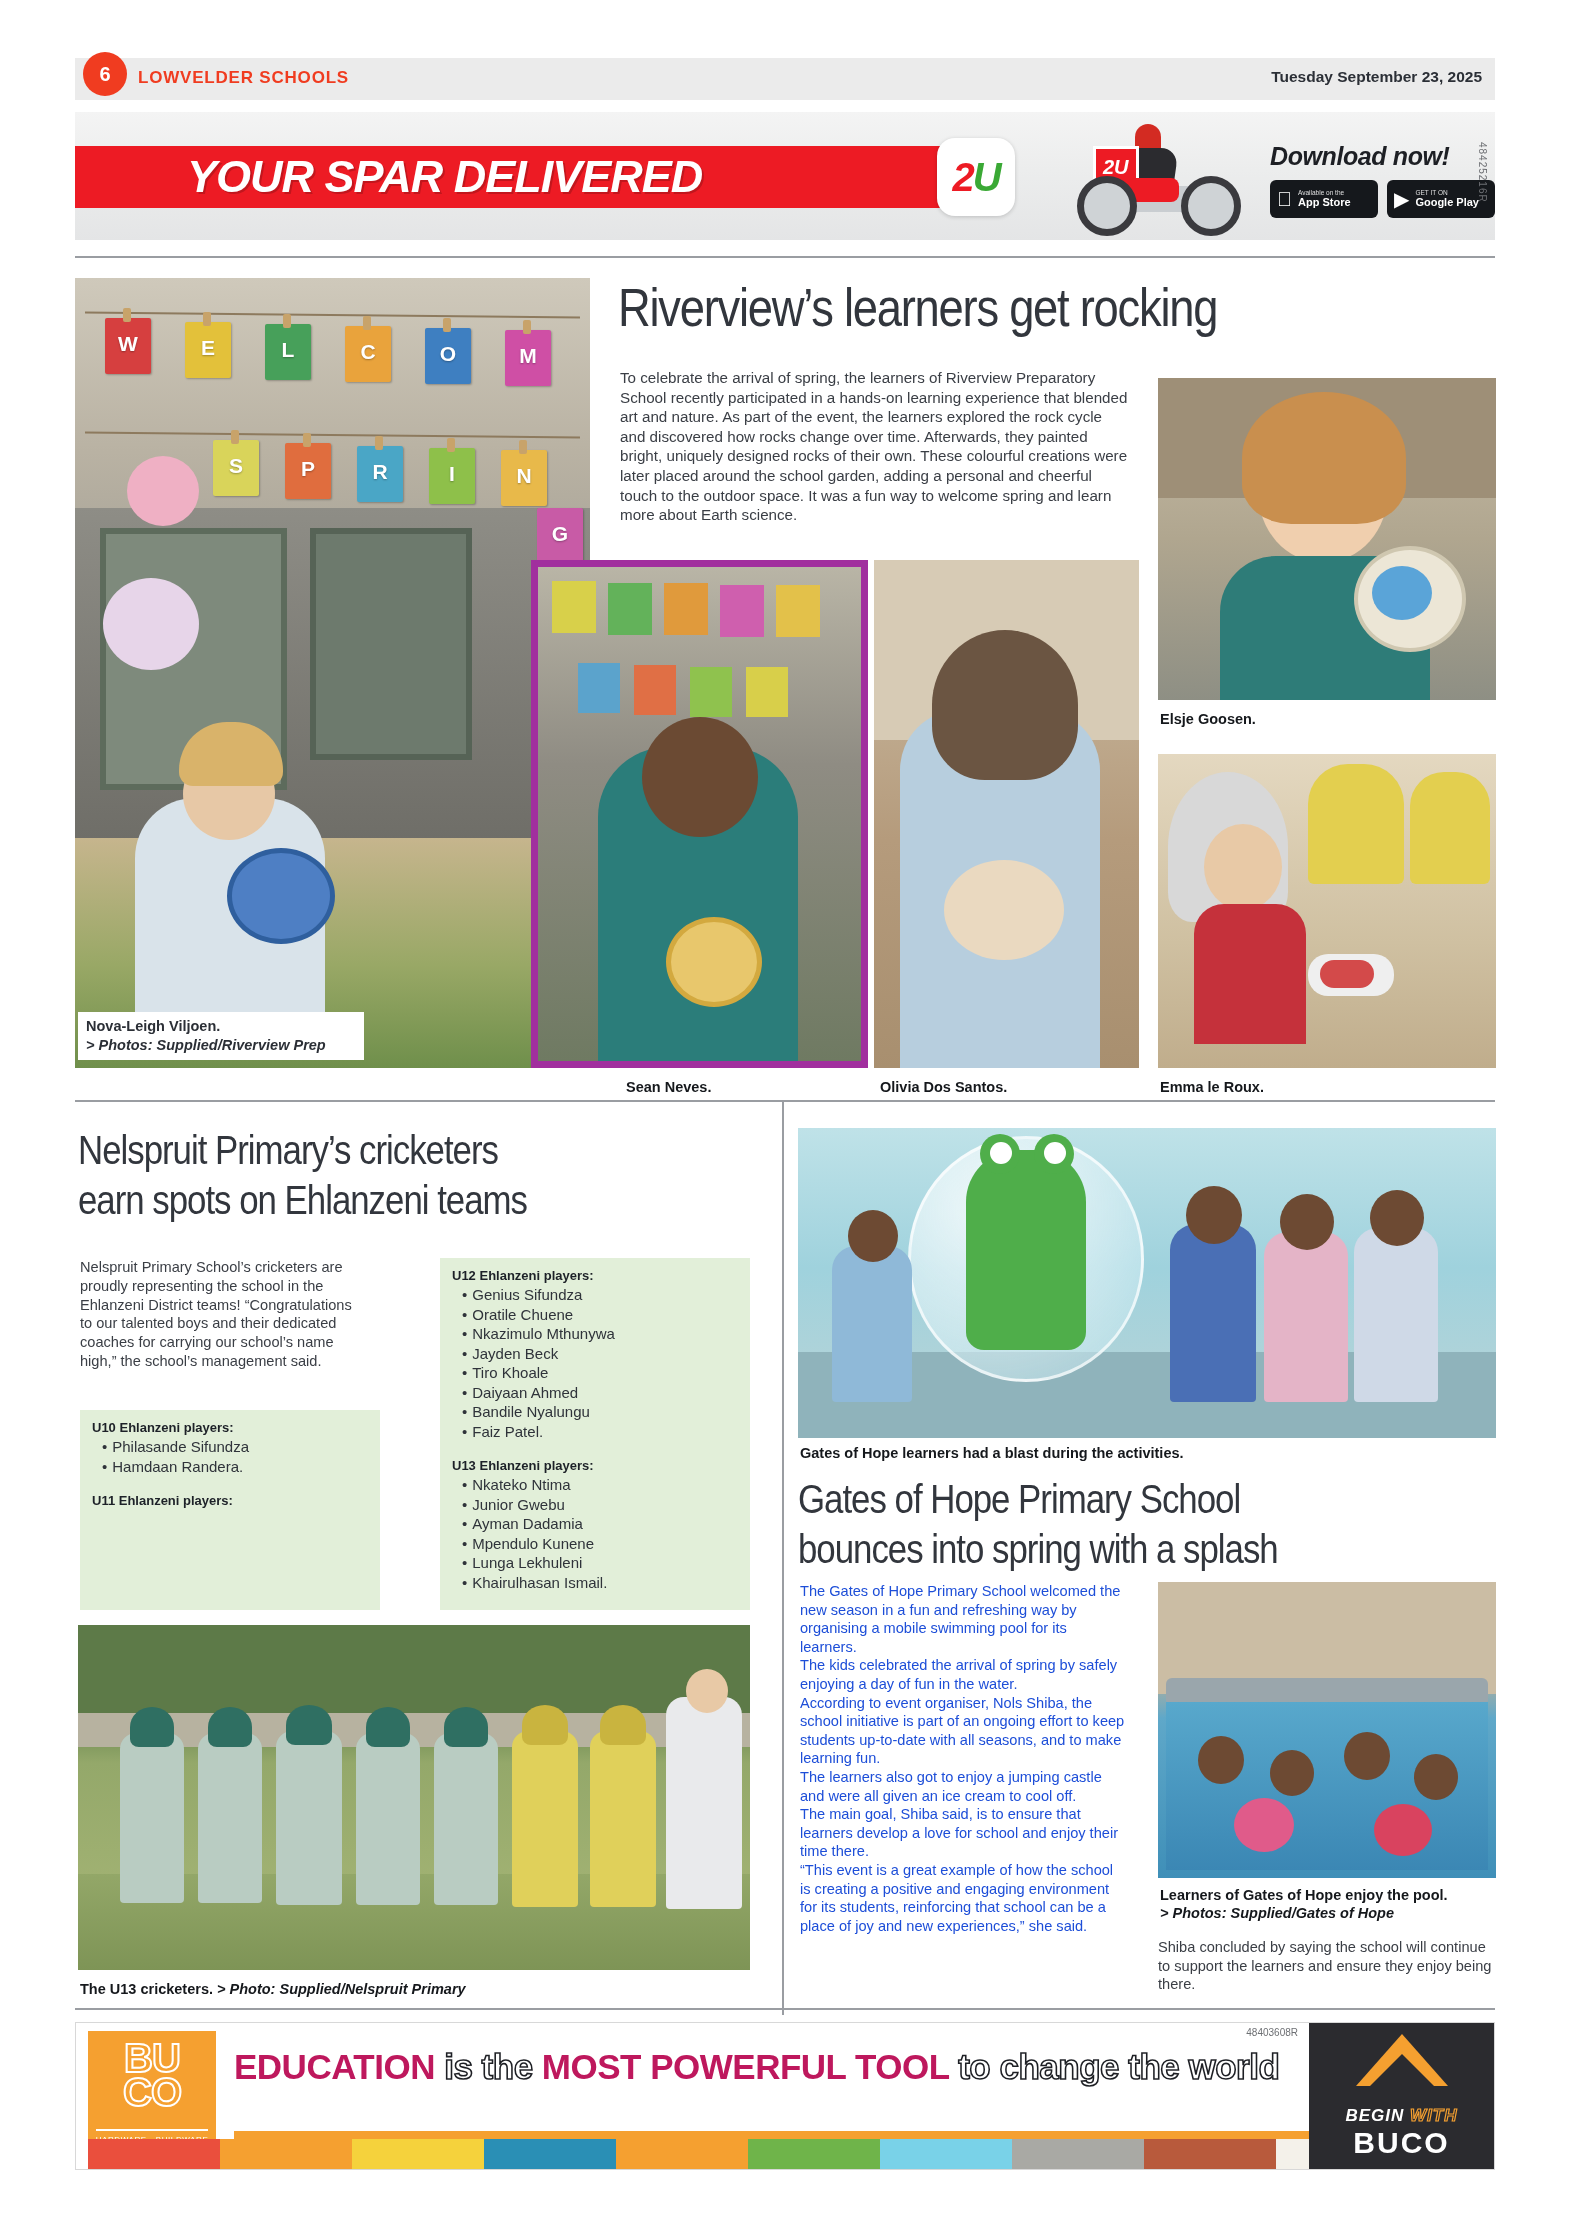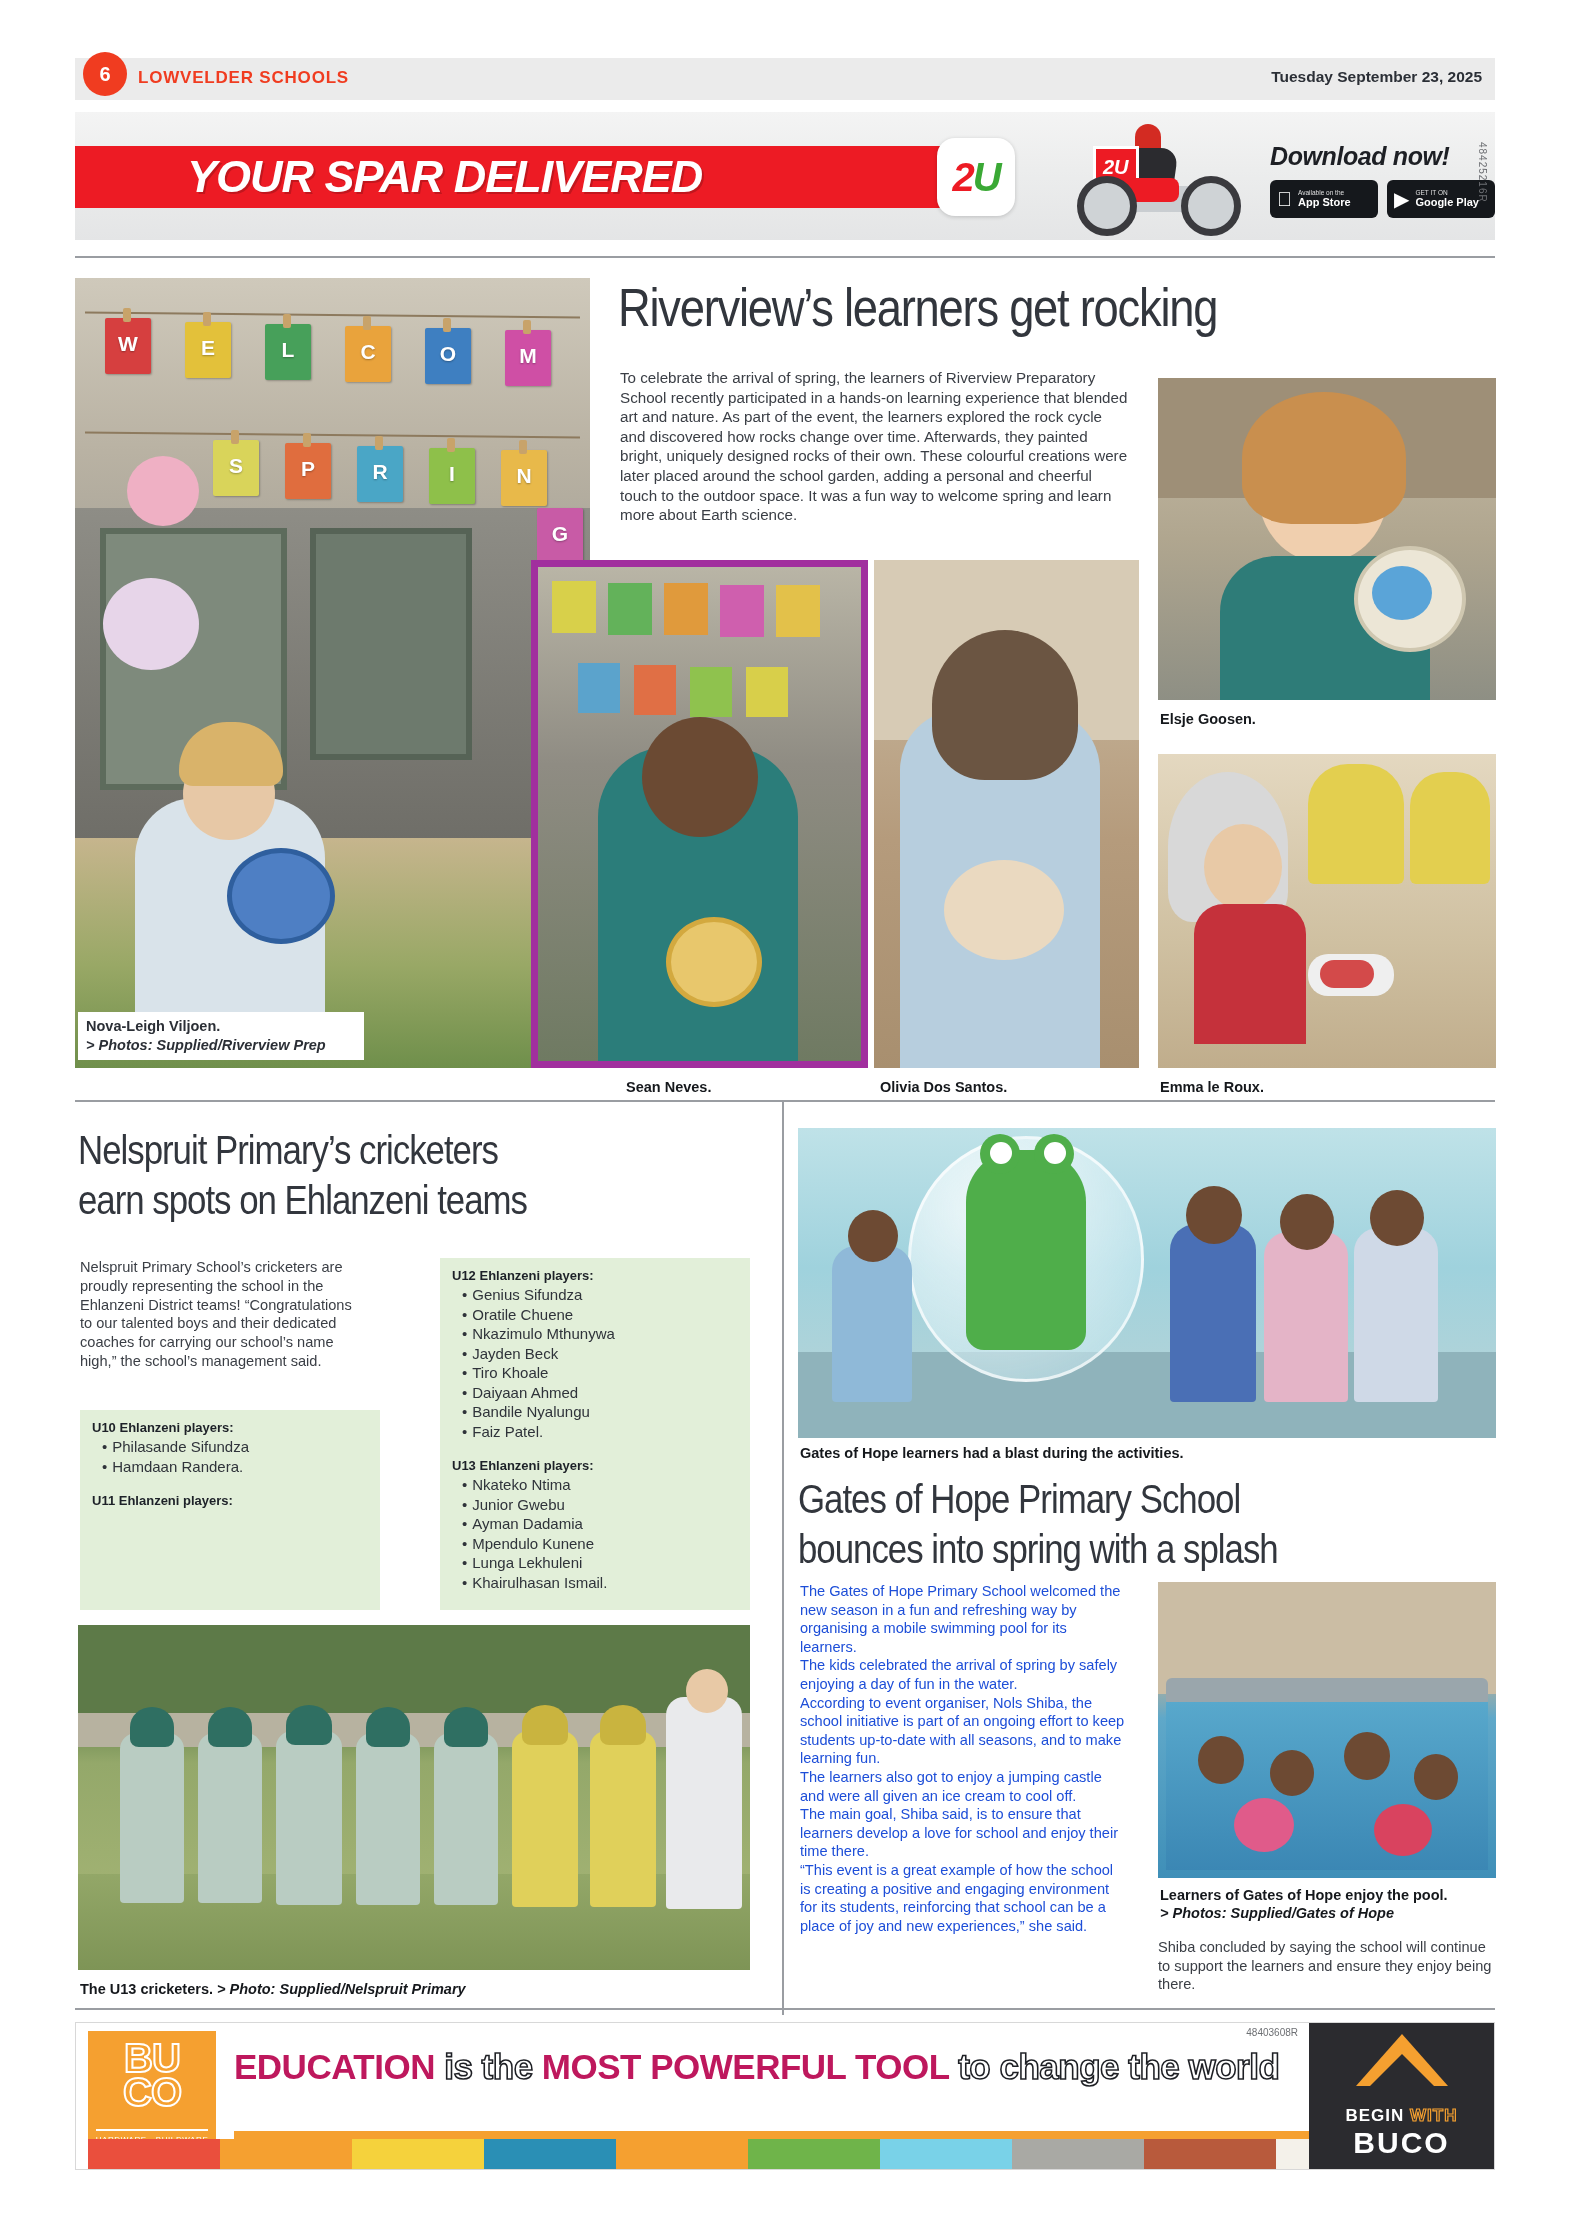--- a/index.html
+++ b/index.html
@@ -99,21 +99,21 @@
   .buco-strip{position:absolute;left:158px;top:108px;width:1170px;height:58px;background:#f5a030;}
   .buco-url{position:absolute;right:330px;top:126px;color:#fff;font-size:19px;font-weight:bold;letter-spacing:1px;}
   .buco-social{position:absolute;right:212px;top:122px;display:flex;gap:12px;color:#fff;font-size:24px;align-items:center;}
   .buco-colors{position:absolute;left:12px;bottom:0px;width:1320px;height:30px;display:flex;}
   .buco-colors i{flex:1;}
   .buco-right{position:absolute;right:0;top:0;width:185px;height:148px;background:#2b2b2f;
     display:flex;flex-direction:column;align-items:center;justify-content:center;}
   .roof{width:92px;height:52px;border-bottom:0;position:relative;}
   .roof:before{content:"";position:absolute;left:0;top:0;border-left:46px solid transparent;border-right:46px solid transparent;border-bottom:52px solid #f5a030;}
   .roof:after{content:"";position:absolute;left:14px;top:20px;border-left:32px solid transparent;border-right:32px solid transparent;border-bottom:32px solid #2b2b2f;}
-  .bw{color:#fff;font-size:17px;font-weight:bold;letter-spacing:1px;margin-top:20px;}
+  .bw{color:#fff;font-size:17px;font-weight:bold;letter-spacing:1px;margin-top:20px;font-style:italic;}
   .bw .h{color:transparent;-webkit-text-stroke:1.2px #f5a030;}
   .bb{color:#fff;font-size:30px;font-weight:bold;letter-spacing:2px;}
   .buco-ref{position:absolute;right:196px;top:-16px;font-size:10px;color:#6d6f73;}
 </style>
 </head>
 <body>
 
 <div class="page">
 
   <div class="masthead"></div>

